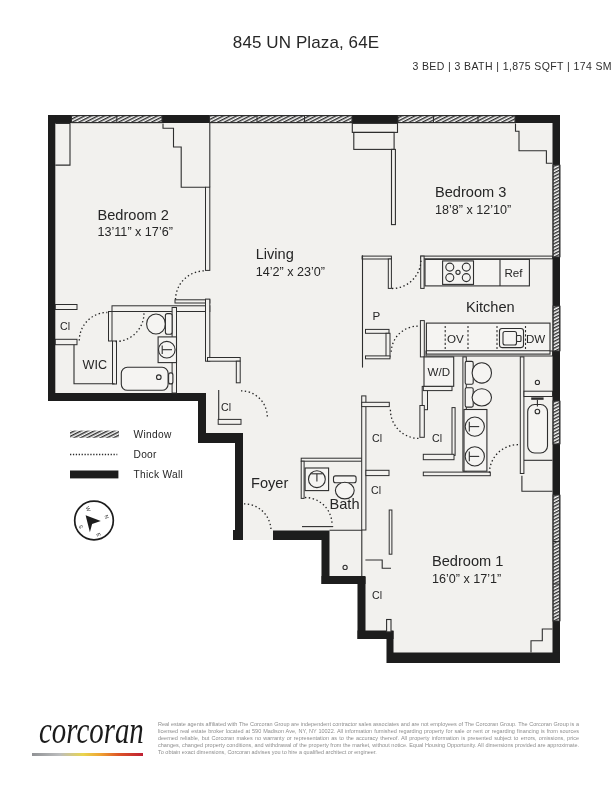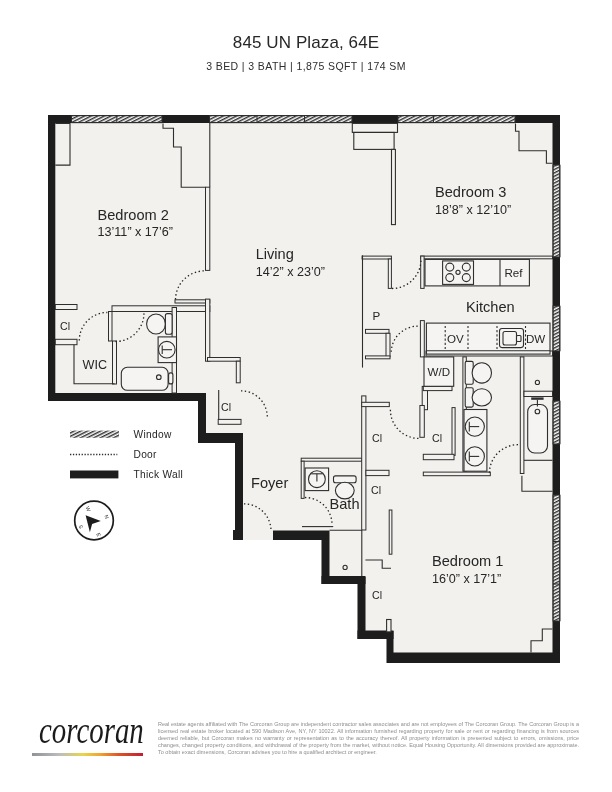--- a/index.html
+++ b/index.html
@@ -1,18 +1,18 @@
 <!DOCTYPE html>
 <html><head>
 <meta charset="utf-8">
 <style>
 html,body{margin:0;padding:0;background:#ffffff;}
 .page{position:relative;width:612px;height:792px;background:#ffffff;overflow:hidden;font-family:"Liberation Sans",sans-serif;}
 .title{position:absolute;left:0;top:33px;width:612px;text-align:center;font-size:17px;font-weight:normal;color:#272727;letter-spacing:0.1px;}
-.subtitle{position:absolute;left:0;top:60px;width:612px;text-align:center;font-size:10.5px;font-weight:normal;color:#2e2e2e;letter-spacing:0.4px;}
+.subtitle{position:absolute;left:0;top:60px;width:612px;text-align:right;font-size:10.5px;font-weight:normal;color:#2e2e2e;letter-spacing:0.4px;}
 .logo{position:absolute;left:39px;top:708px;font-family:"Liberation Serif",serif;font-style:italic;font-size:38px;color:#1b1b1b;letter-spacing:0px;transform:scaleX(0.76);transform-origin:0 0;}
 .gbar{position:absolute;left:32px;top:753px;width:111px;height:2.6px;background:linear-gradient(to right,#909295,#bcbdbe 25%,#e9d54e 46%,#efa232 62%,#dd5527 78%,#bf1f33);}
 .fine{position:absolute;left:158px;top:721px;width:421px;font-size:5.5px;line-height:7.1px;color:#8d8d8d;text-align:justify;}
 svg text{fill:#262626;}
 </style>
 </head>
 <body>
 <div class="page">
 
 <div class="title">845 UN Plaza, 64E</div>

